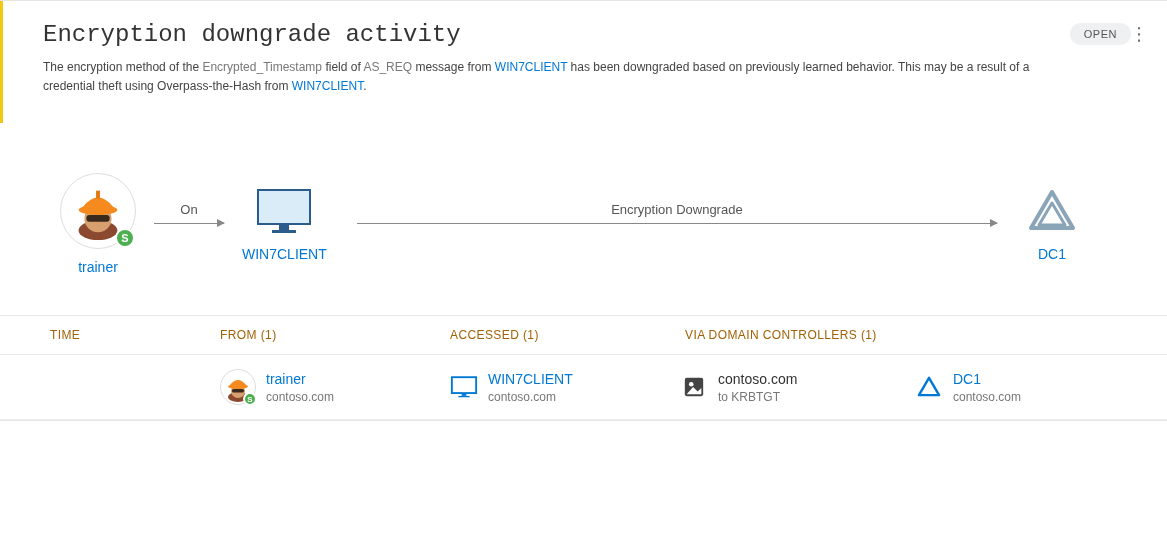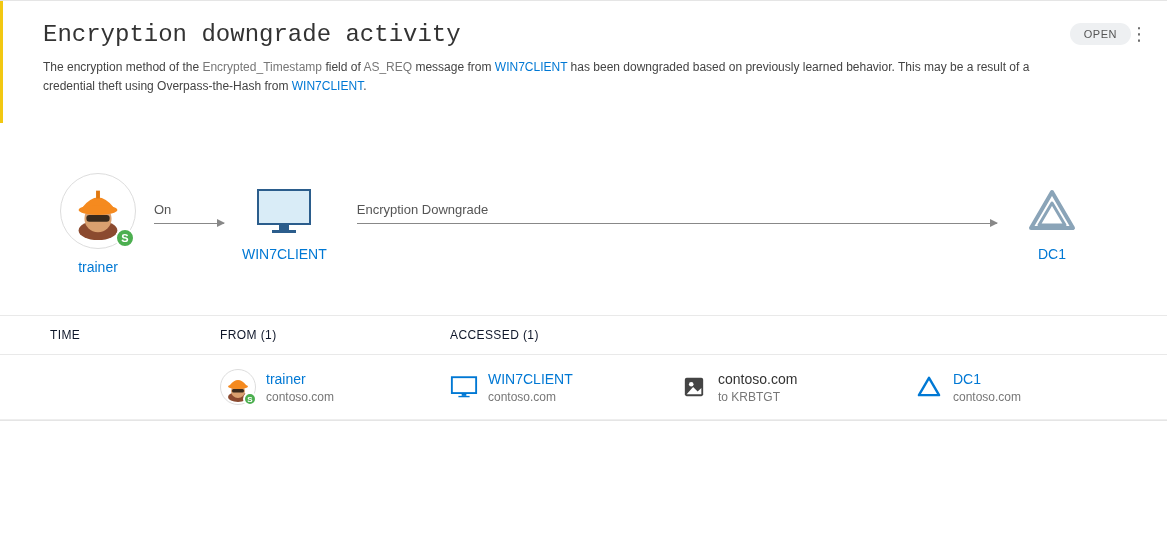--- a/index.html
+++ b/index.html
@@ -85,20 +85,21 @@
     background: #4caf50;
     border: 2px solid #fff;
     border-radius: 50%;
     display:flex;align-items:center;justify-content:center;
     color:#fff;font-size:11px;font-weight:bold;
   }
   .node-label { color: #0078d4; font-size: 14px; }
   .arrow-wrap {
     display: flex;
     flex-direction: column;
+    align-items: center;
     gap: 6px;
     flex: 0 0 auto;
   }
   .arrow-label { color: #555; font-size: 13px; }
   .arrow-line {
     height: 1px; background: #888;
     position: relative;
   }
   .arrow-line::after {
     content: "";
@@ -113,21 +114,21 @@
   .arrow-main .arrow-line { width: 100%; }
   .monitor-icon { width: 60px; height: 50px; }
 
   .details-table {
     border-top: 1px solid #e9e9e9;
   }
   .dt-header {
     display: flex;
     padding: 12px 50px;
     background: #fff;
-    color: #0f172a;
+    color: #a16207;
     font-size: 12px;
     letter-spacing: 0.4px;
     border-bottom: 1px solid #e9e9e9;
   }
   .dt-row {
     display: flex;
     padding: 14px 50px;
     align-items: center;
     border-bottom: 1px solid #eee;
   }
@@ -221,20 +222,21 @@
       <div class="node-label">DC1</div>
     </div>
 
   </div>
 
   <div class="details-table">
     <div class="dt-header">
       <div class="col-time">TIME</div>
       <div class="col-from">FROM (1)</div>
       <div class="col-accs">ACCESSED (1)</div>
+      <div class="col-dc">VIA DOMAIN CONTROLLERS (1)</div>
     </div>
     <div class="dt-row">
       <div class="col-time"></div>
 
       <div class="col-acc cell">
         <div class="small-avatar">
           <svg viewBox="0 0 64 64" width="32" height="32">
             <ellipse cx="32" cy="52" rx="20" ry="10" fill="#8b4a2f"></ellipse>
             <circle cx="32" cy="40" r="14" fill="#d9a06f"></circle>
             <rect x="20" y="36" width="24" height="7" rx="3" fill="#3a2a1c"></rect>

